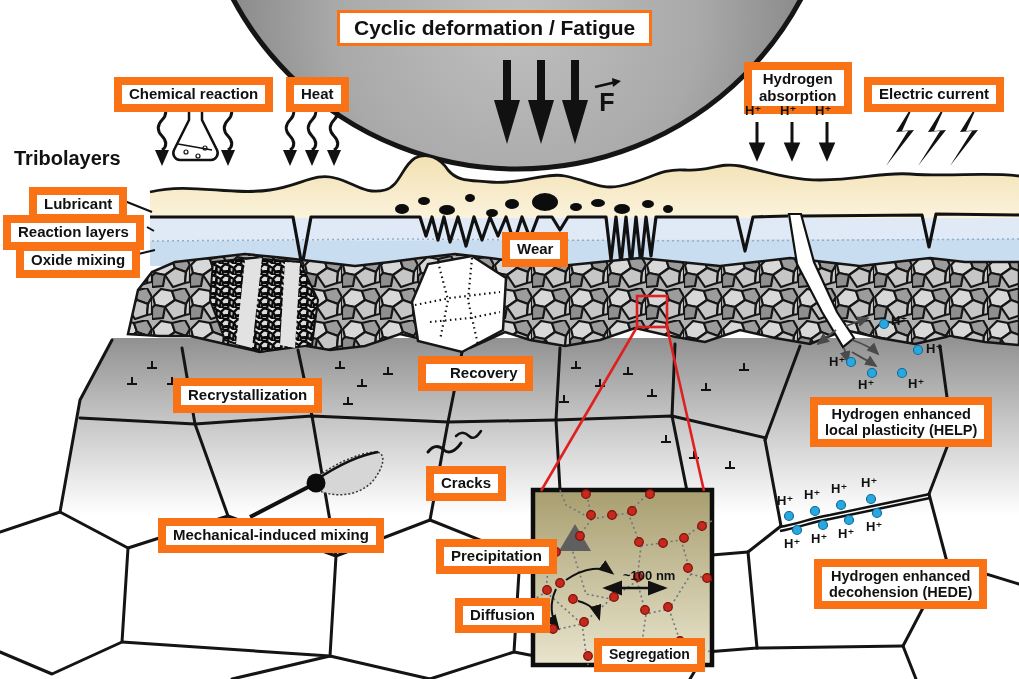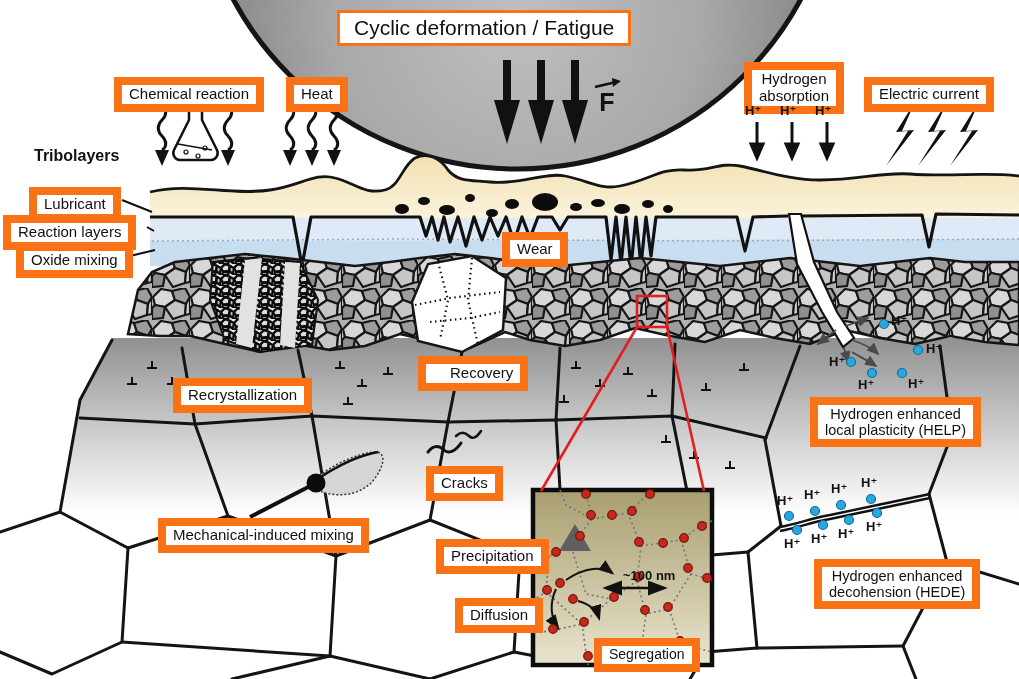--- a/index.html
+++ b/index.html
@@ -1,19 +1,19 @@
 <!DOCTYPE html>
 <html><head>
 <meta charset="utf-8">
 <style>
   html,body{margin:0;padding:0;background:#fff;}
   #stage{position:relative;width:1019px;height:679px;background:#fff;overflow:hidden;
          font-family:"Liberation Sans","DejaVu Sans",sans-serif;color:#111;}
   #art{position:absolute;left:0;top:0;}
-  .lbl{position:absolute;background:#fff;border:8px solid #f97316;font-weight:normal;
+  .lbl{position:absolute;background:#fff;border:8px solid #f97316;font-weight:bold;
        font-size:15px;line-height:1.12;padding:1px 7px;white-space:nowrap;color:#111;}
   .plain{position:absolute;font-weight:bold;color:#111;white-space:nowrap;}
   .two{text-align:center;}
   .two span{display:block;}
   .hp{position:absolute;font-weight:bold;font-size:13px;color:#111;white-space:nowrap;}
   .title{font-size:21px;border-width:3px;padding:3px 14px;}
   .small{font-size:14.5px;}
   #flabel{position:absolute;font-weight:bold;font-size:25px;color:#111;text-align:center;}
   #flabel svg{display:block;margin:0 auto -2px auto;}
   .scale{position:absolute;font-weight:bold;font-size:13px;color:#111;}
@@ -355,21 +355,21 @@
 </div>
 
 <div class="lbl" style="left:114px;top:77px;">Chemical reaction</div>
 <div class="lbl" style="left:286px;top:77px;">Heat</div>
 <div class="lbl two" style="left:744px;top:62px;">
   <span>Hydrogen</span>
   <span>absorption</span>
 </div>
 <div class="lbl" style="left:864px;top:77px;">Electric current</div>
 
-<div class="plain" style="left:14px;top:147px;font-size:16px;margin-left:20px;">Tribolayers</div>
+<div class="plain" style="left:14px;top:147px;font-size:20px;">Tribolayers</div>
 <div class="lbl" style="left:29px;top:187px;">Lubricant</div>
 <div class="lbl" style="left:3px;top:215px;">Reaction layers</div>
 <div class="lbl" style="left:16px;top:243px;">Oxide mixing</div>
 
 <div class="plain two" style="left:5px;top:287px;width:132px;font-size:19px;text-align:center;">
 </div>
 
 <div class="lbl" style="left:502px;top:232px;">Wear</div>
 <div class="lbl" style="left:173px;top:378px;">Recrystallization</div>
 <div class="lbl" style="left:418px;top:356px;padding-left:24px;">Recovery</div>

